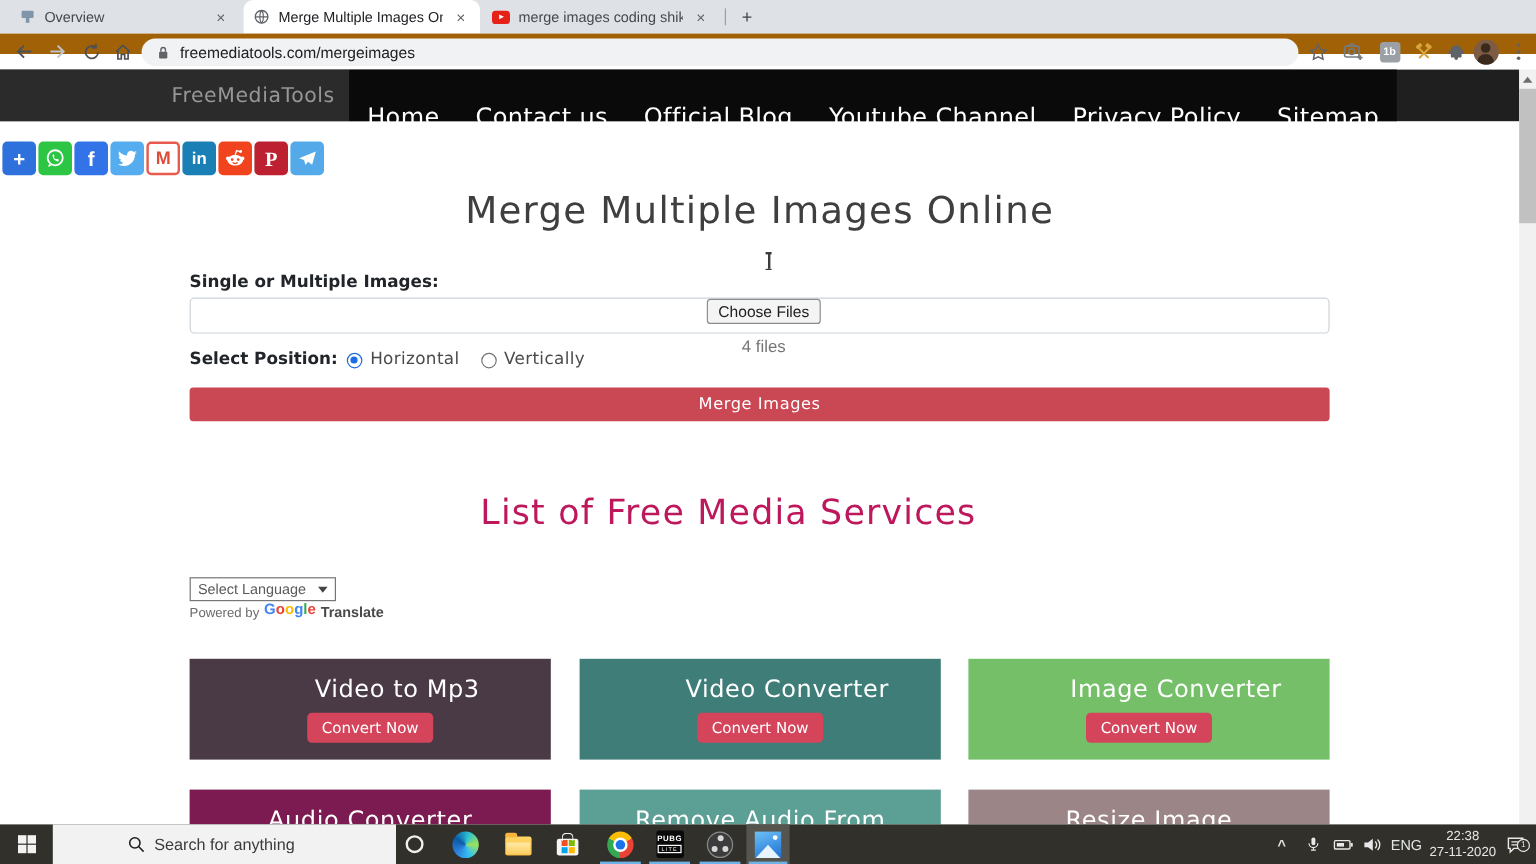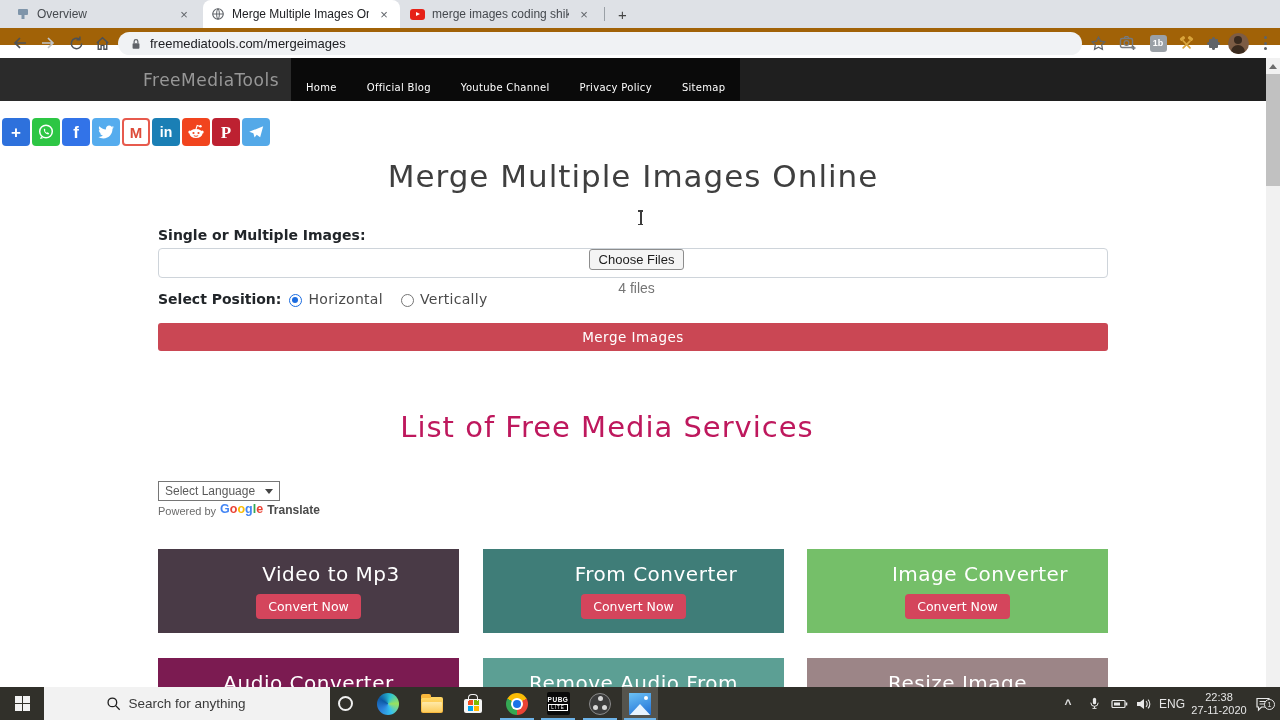--- a/index.html
+++ b/index.html
@@ -30,21 +30,21 @@
   .avatar::before { content:""; position:absolute; left:6.5px; top:3px; width:8px; height:8px; border-radius:50%; background:#3a2a1e; }
   .avatar::after { content:""; position:absolute; left:3.5px; top:12px; width:14px; height:9px; border-radius:7px 7px 0 0; background:#3a2a1e; }
   .dots { display:flex; flex-direction:column; gap:2.5px; }
   .dots i { width:3px; height:3px; border-radius:50%; background:#5f6368; }
 
   
   .sitenav { position:absolute; left:0; top:58px; width:1266px; height:43px; background:#1f1f1f; }
   .brandbox { position:absolute; left:0; top:0; width:291px; height:43px; background:#2b2b2b; display:flex; align-items:center; justify-content:flex-end; padding-right:12px; }
   .brand { font-family:"DejaVu Sans", sans-serif; font-size:17px; color:#979797; letter-spacing:.5px; }
   .menu { position:absolute; left:291px; top:0; height:43px; background:#0a0a0a; display:flex; }
-  .menu-item { padding:8px 15px; line-height:43px; color:#fff; font-family:"DejaVu Sans", sans-serif; font-size:10px; letter-spacing:.3px; white-space:nowrap; }
+  .menu-item { padding:18px 15px; line-height:43px; color:#fff; font-family:"DejaVu Sans", sans-serif; font-size:20px; letter-spacing:.3px; white-space:nowrap; }
 
   
   .sharebar { position:absolute; left:2px; top:118px; display:flex; gap:2px; }
   .share { width:28px; height:28px; border-radius:4px; display:flex; align-items:center; justify-content:center; color:#fff; }
   .share .glyph { font-weight:bold; font-size:17px; line-height:1; }
   .gmail-tile { border:2px solid #e75a4d; background:#fff !important; }
   .gmail-tile .glyph { color:#dd4b39; font-size:15px; }
 
   
   .h1 { position:absolute; left:0; top:158px; width:1266px; text-align:center; font-family:"DejaVu Sans", sans-serif; font-size:31px; color:#3f3f3f; letter-spacing:1px; }
@@ -231,20 +231,21 @@
         </span>
     </div>
   </div>
 
   <div class="sitenav">
     <div class="brandbox">
       <span class="brand">FreeMediaTools</span>
     </div>
     <div class="menu">
       <span class="menu-item">Home</span>
+      <span class="menu-item">Contact us</span>
       <span class="menu-item">Official Blog</span>
       <span class="menu-item">Youtube Channel</span>
       <span class="menu-item">Privacy Policy</span>
       <span class="menu-item">Sitemap</span>
     </div>
   </div>
 
   <div class="sharebar">
     <div class="share" style="background-color: rgb(46, 113, 220);">
         <span class="glyph">+</span>
@@ -323,21 +324,21 @@
     <span class="pw-txt">Powered by</span>
     <span class="g-logo"><span>G</span><span>o</span><span>o</span><span>g</span><span>l</span><span>e</span></span>
     <span class="tr-txt">Translate</span>
   </div>
 
   <div class="card" style="left: 158px; background-color: rgb(73, 58, 70);">
     <div class="cname">Video to Mp3</div>
     <span class="cbtn">Convert Now</span>
   </div>
   <div class="card" style="left: 483px; background-color: rgb(63, 125, 120);">
-    <div class="cname">From Converter</div>
+    <div class="cname">Video Converter</div>
     <span class="cbtn">Convert Now</span>
   </div>
   <div class="card" style="left: 807px; background-color: rgb(117, 191, 105);">
     <div class="cname">Image Converter</div>
     <span class="cbtn">Convert Now</span>
   </div>
   <div class="card2" style="left: 158px; background-color: rgb(123, 27, 81);">
     <div class="cname">Audio Converter</div>
   </div>
   <div class="card2" style="left: 483px; background-color: rgb(92, 159, 148);">

